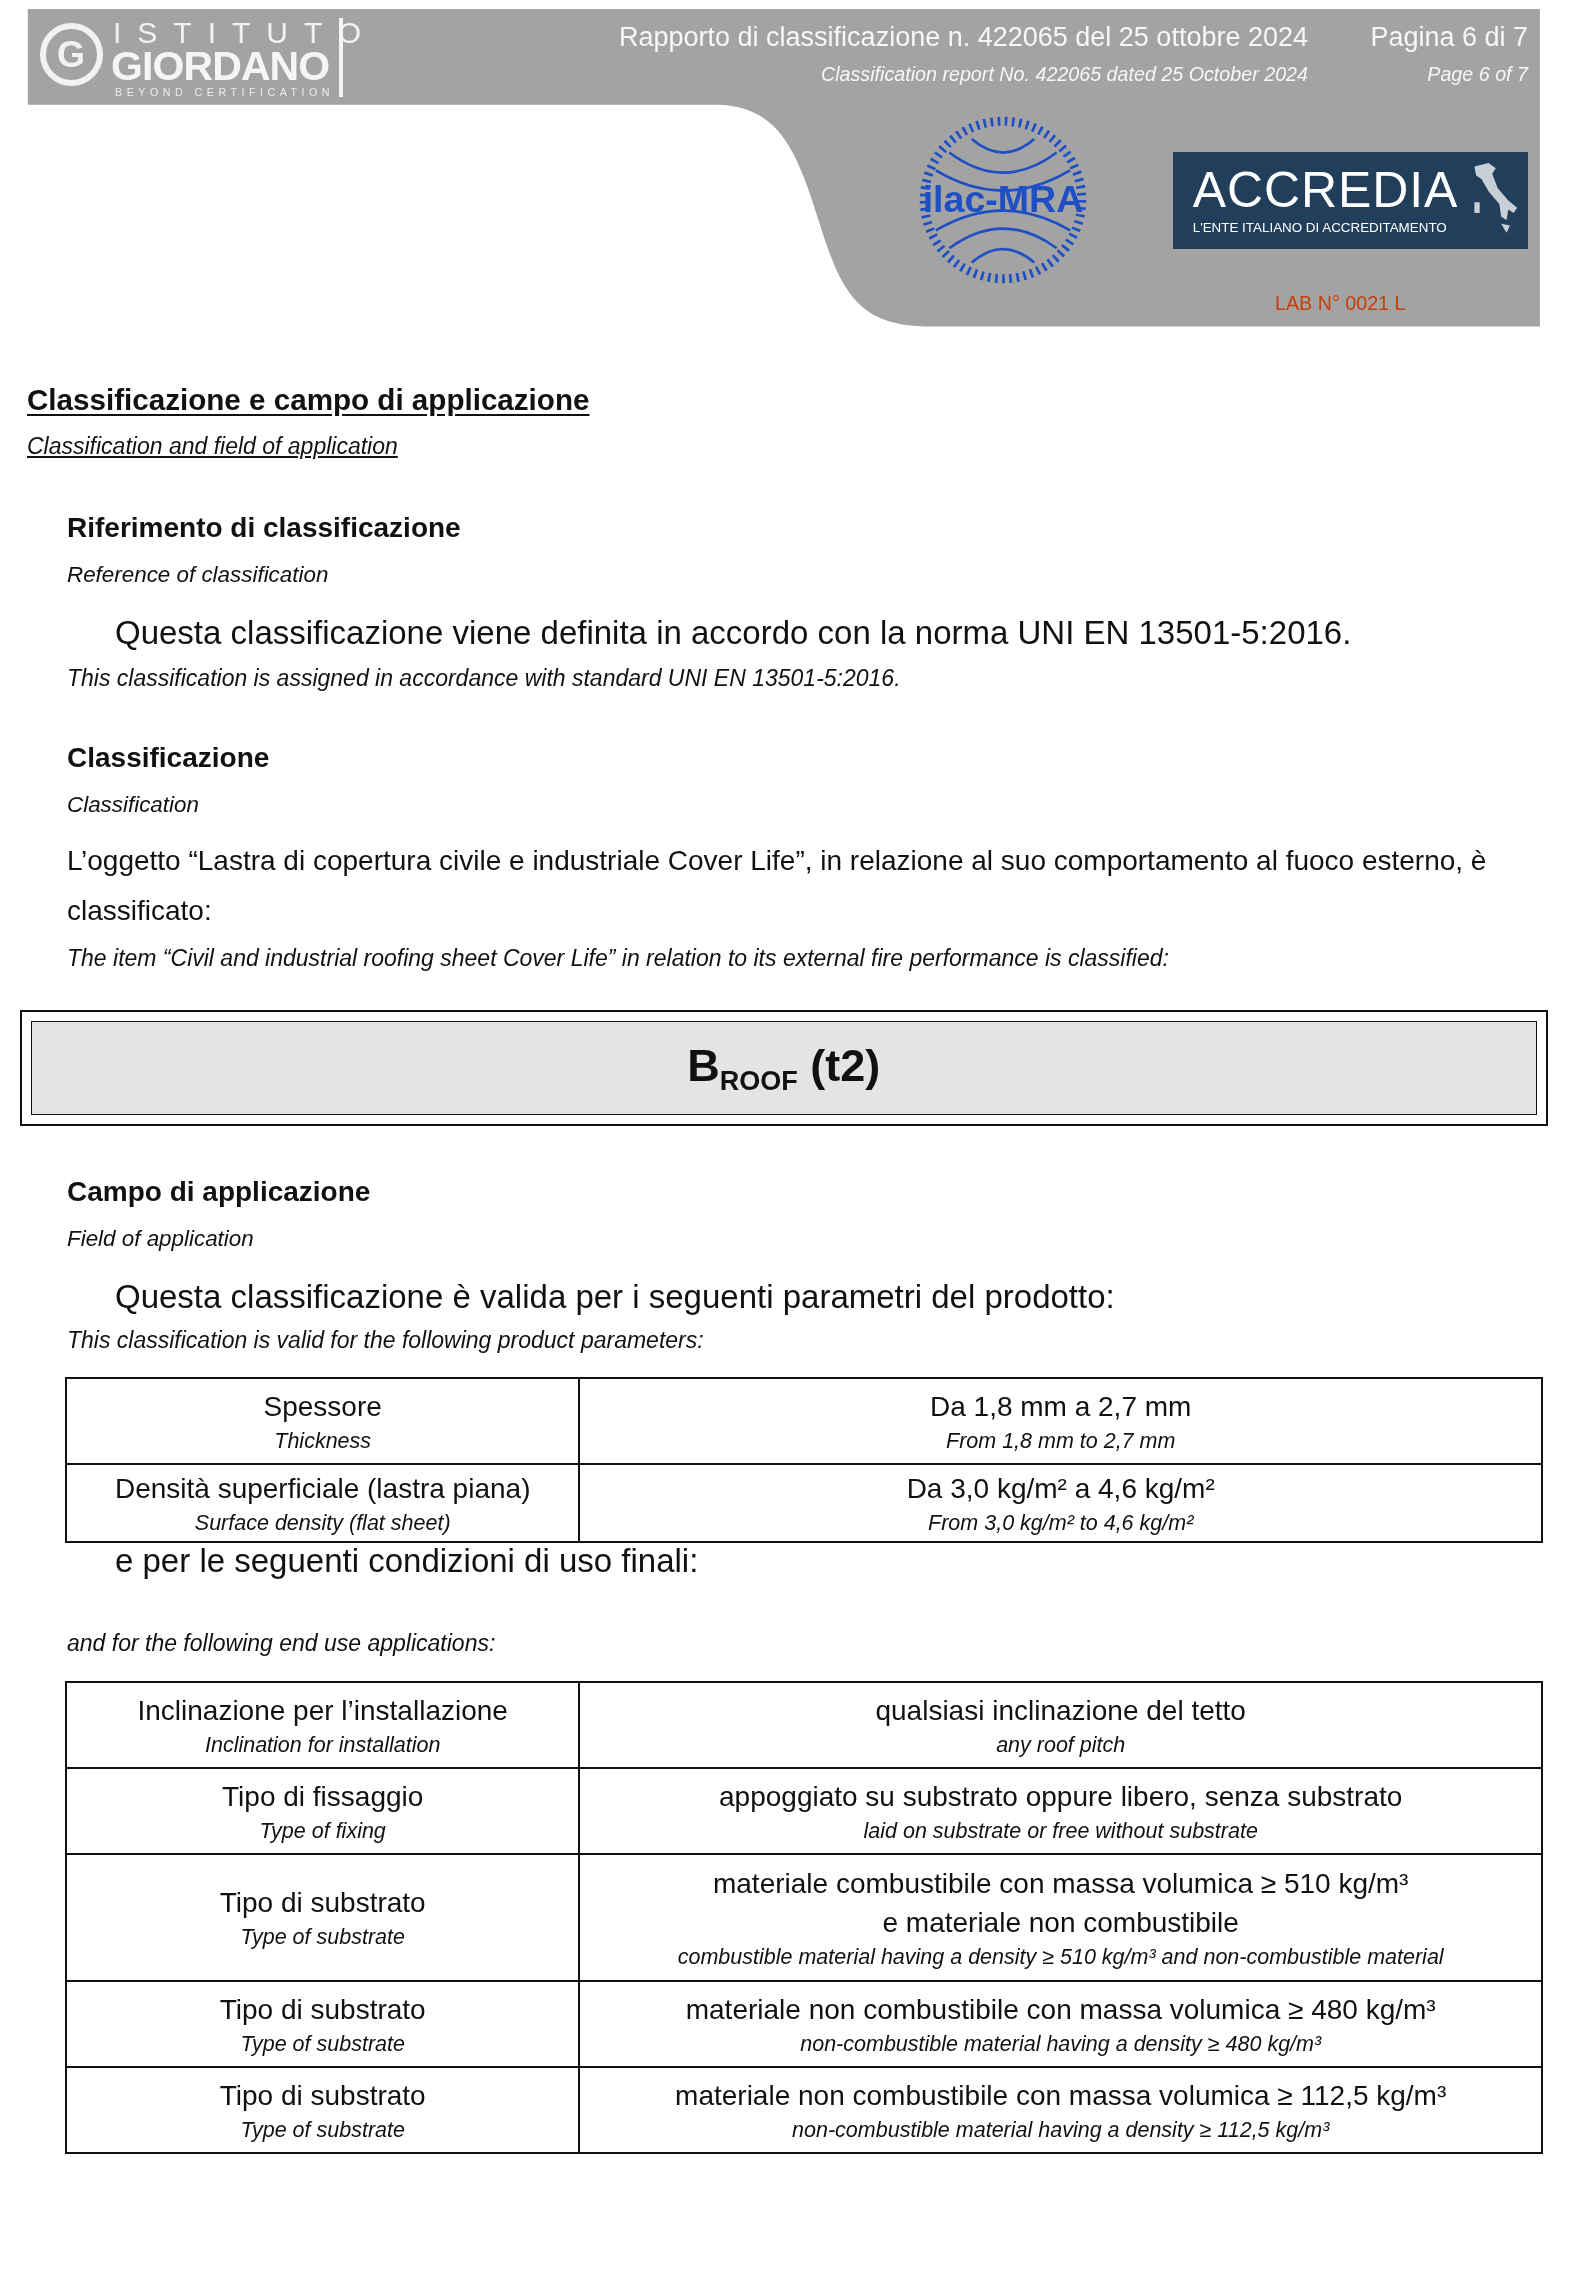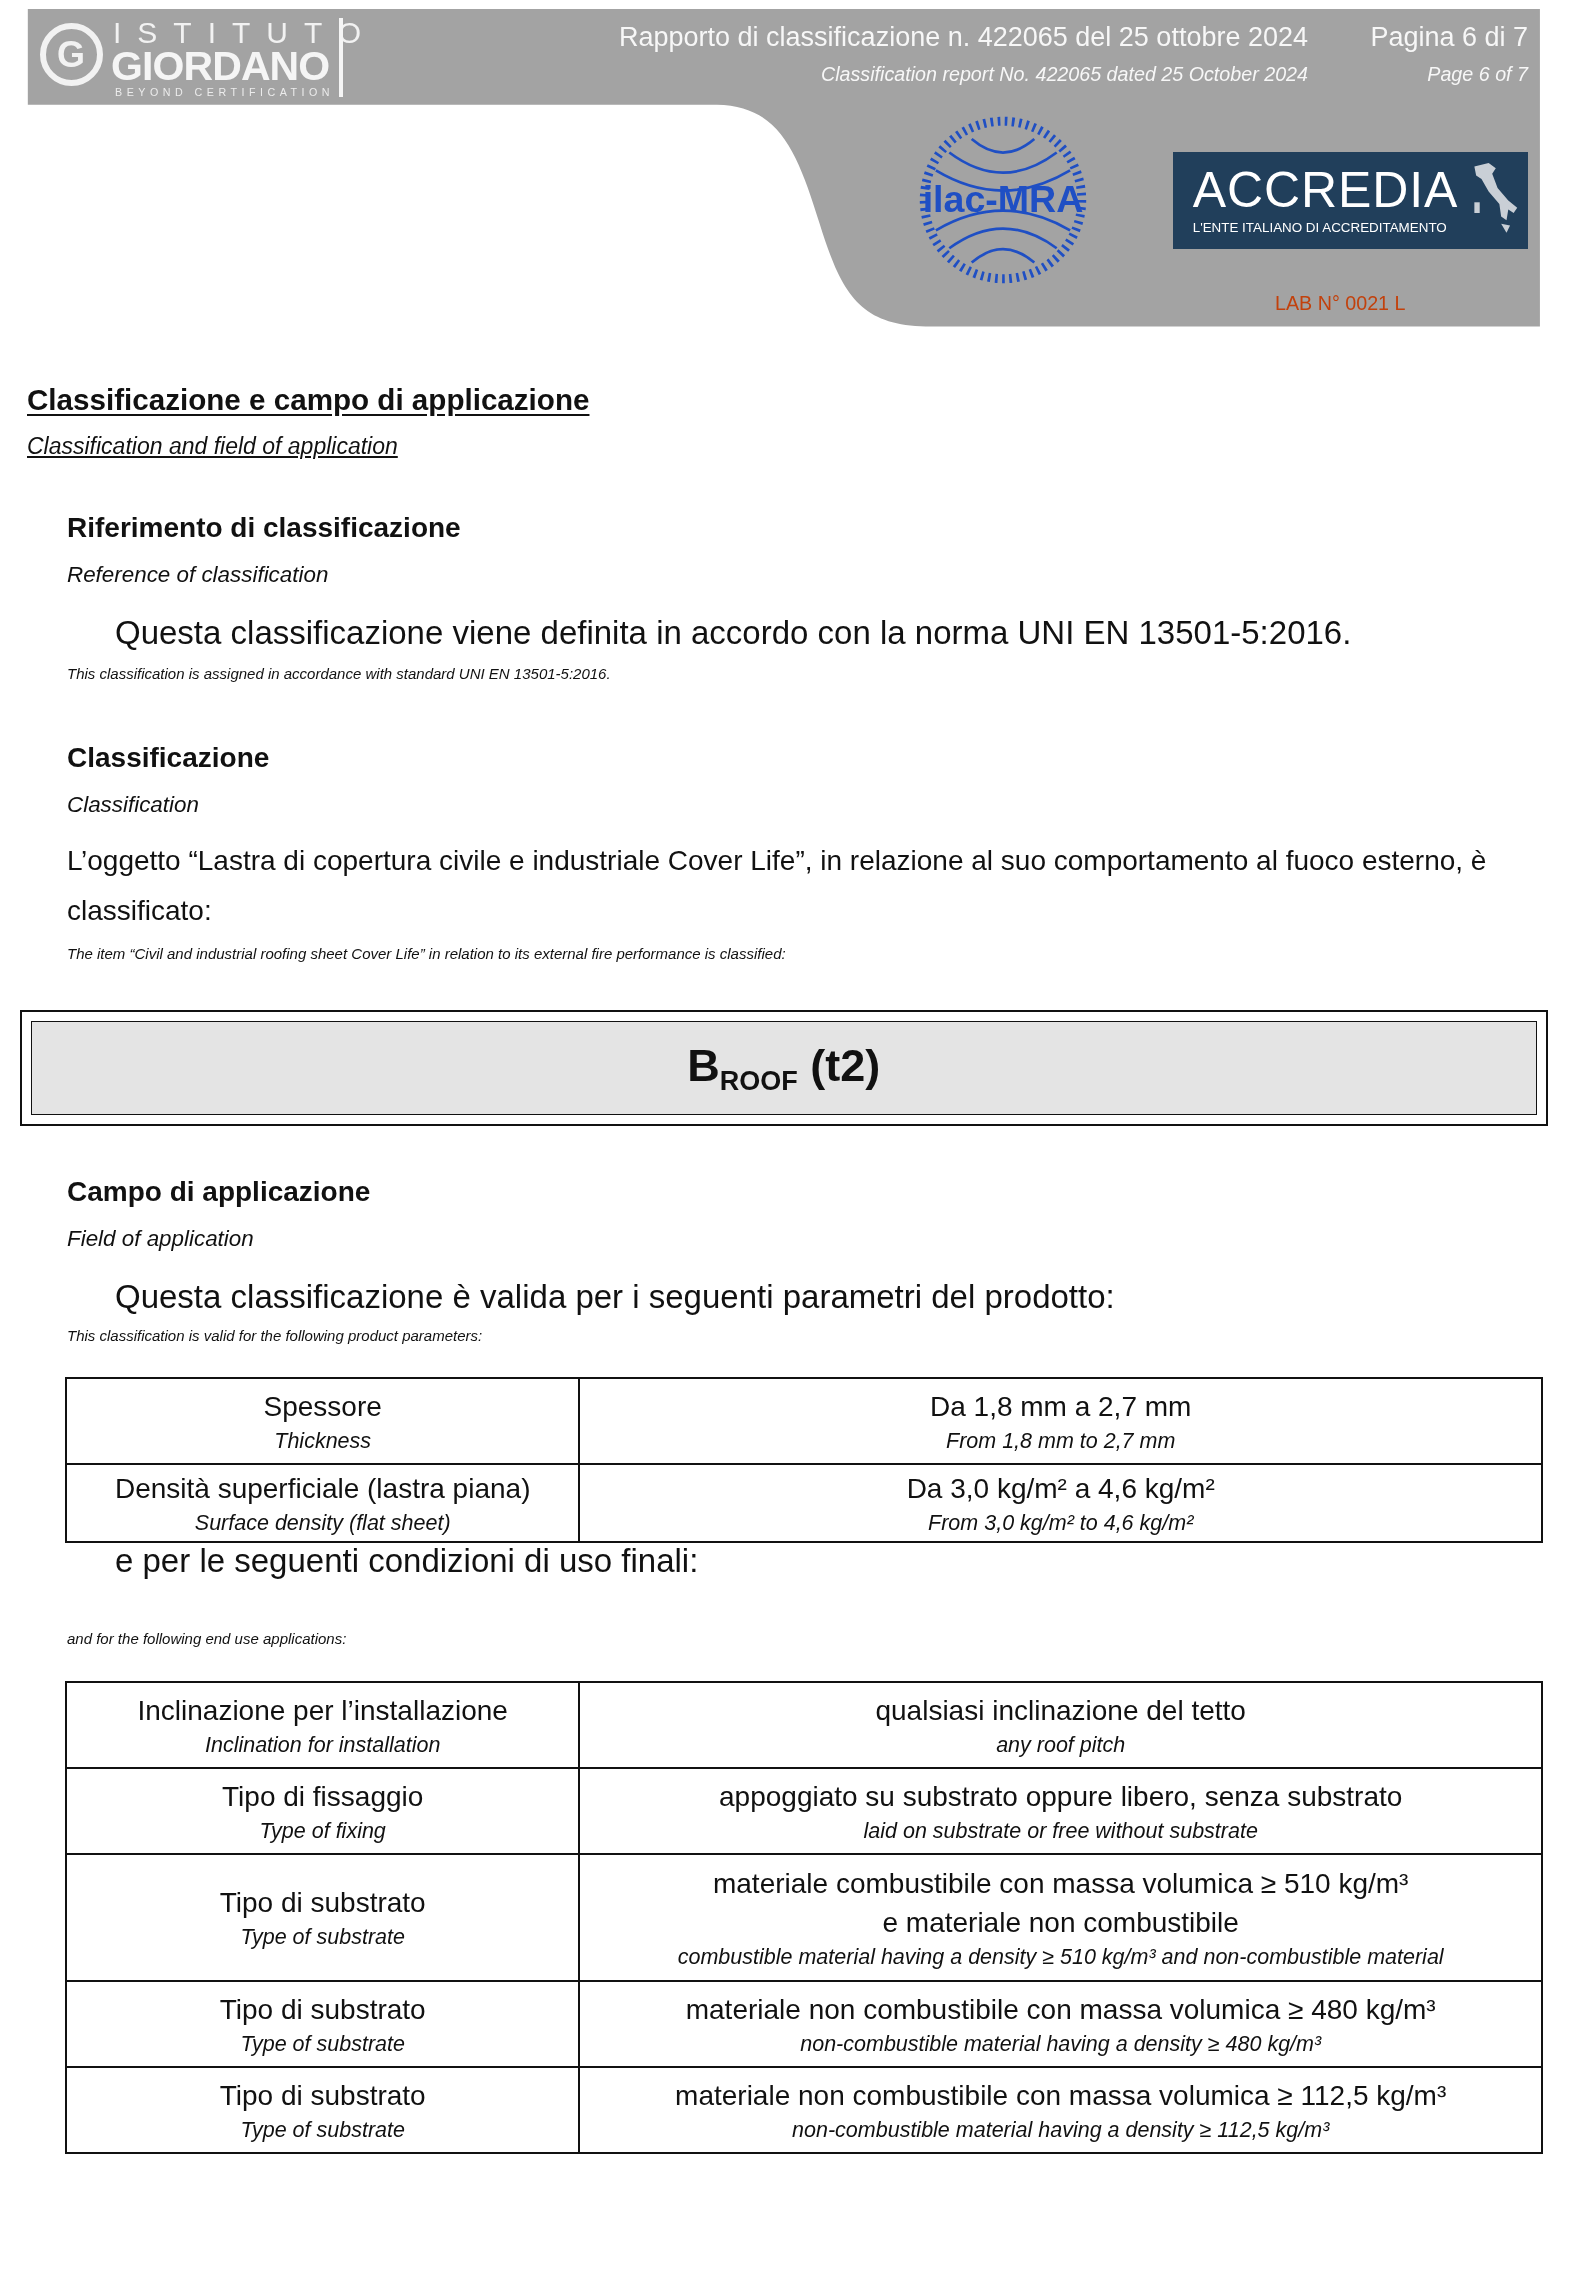--- a/index.html
+++ b/index.html
@@ -26,21 +26,21 @@
   .accredia-sub { left:19.7px; top:68px; color:#fff; font-size:13.4px; }
   .italy { left:296px; top:9px; width:50px; height:79px; }
   .lab-no { left:1275px; top:292px; font-size:19.7px; color:#c2410c; }
 
   
   .h-main { left:27px; top:383px; font-size:29.6px; font-weight:bold; text-decoration:underline; text-underline-offset:3.6px; white-space:nowrap; }
   .h-main-en { left:27px; top:433px; font-size:23px; font-style:italic; text-decoration:underline; white-space:nowrap; }
   .h-sub { left:67px; font-size:28px; font-weight:bold; white-space:nowrap; }
   .it-sub { left:67px; font-size:22.4px; font-style:italic; white-space:nowrap; }
   .p-it { left:67px; font-size:33px; white-space:nowrap;margin-left:48px; }
-  .p-en { left:67px; font-size:15px; font-style:italic; white-space:nowrap; }
+  .p-en { left:67px; font-size:23px; font-style:italic; white-space:nowrap; }
   .p-wrap { left:67px; width:1478px; font-size:28px; line-height:50px; }
 
   
   .class-box { left:19.7px; top:1010px; width:1528px; height:116px; box-sizing:border-box;
                border:2.7px solid #111; padding:9px; }
   .class-inner { width:100%; height:100%; box-sizing:border-box; border:1.8px solid #111; background:#e4e4e4;
                  display:flex; align-items:center; justify-content:center; }
   .class-val { font-size:45px; font-weight:bold; }
   .class-val sub { font-size:27px; vertical-align:-9px; }
 

